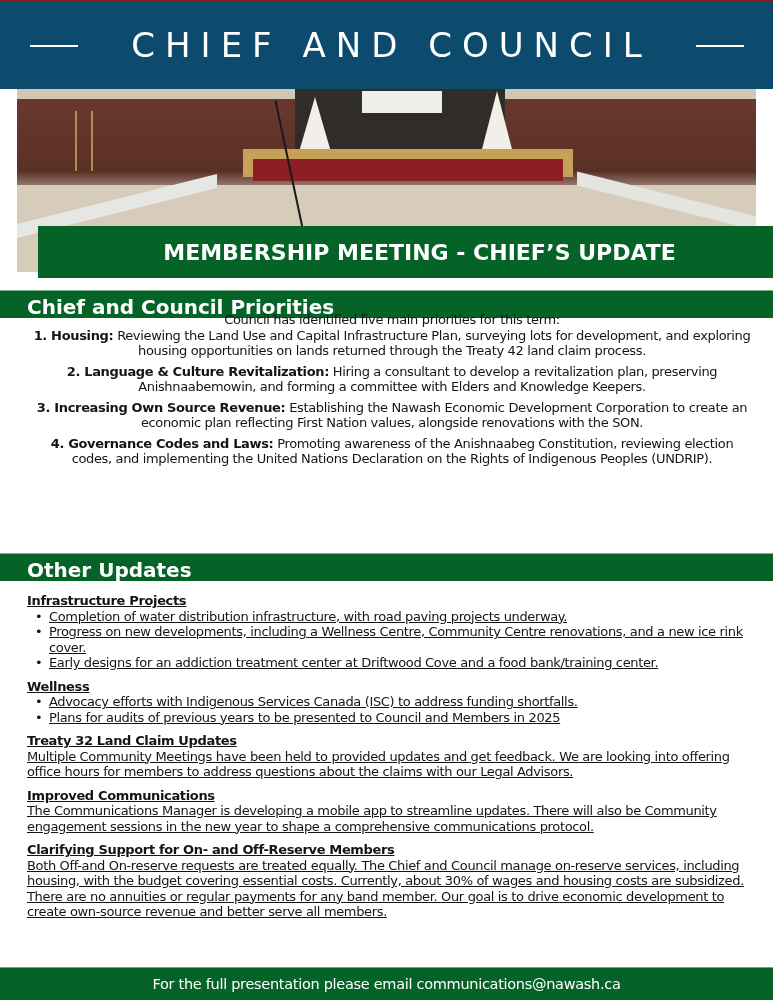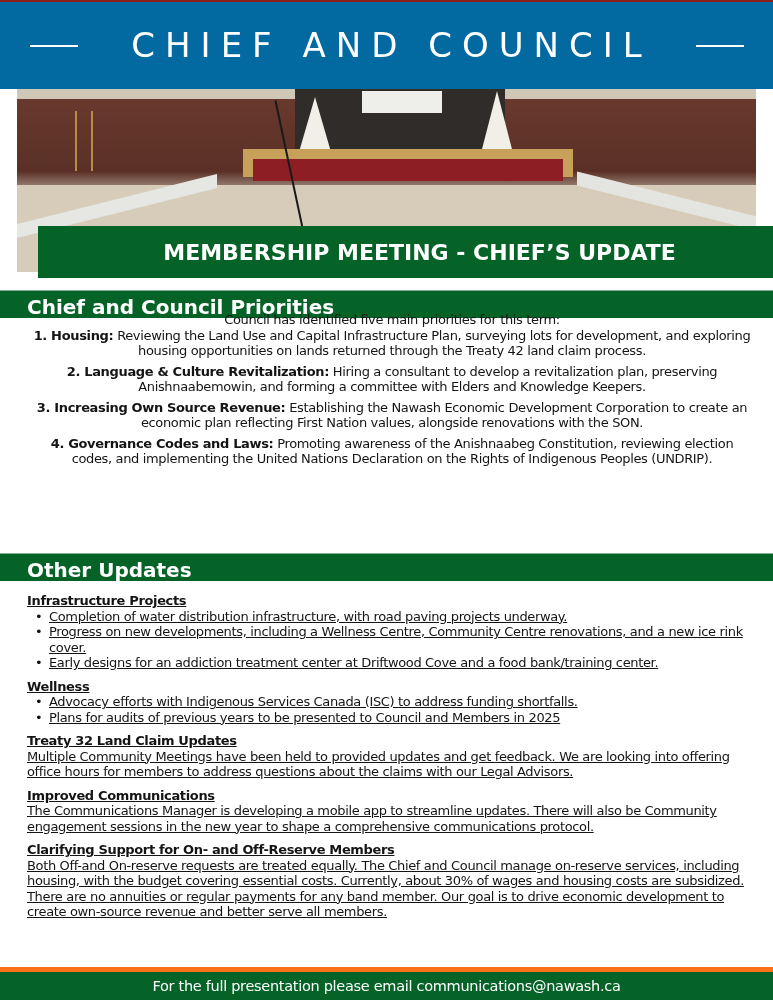--- a/index.html
+++ b/index.html
@@ -1,20 +1,20 @@
 <!DOCTYPE html>
 <html><head>
 <meta charset="utf-8">
 <style>
   * { box-sizing: border-box; margin: 0; padding: 0; }
   html, body { width: 773px; height: 1000px; background: #ffffff; overflow: hidden; }
   body { font-family: "Liberation Sans", "DejaVu Sans", sans-serif; color: #111; position: relative; }
 
   .topline { position: absolute; left: 0; top: 0; width: 773px; height: 2px; background: #8a1c1c; }
-  .header { position: absolute; left: 0; top: 2px; width: 773px; height: 87px; background: #0369a1;
+  .header { position: absolute; left: 0; top: 2px; width: 773px; height: 87px; background: #0c4a6e;
             display: flex; align-items: center; justify-content: center; }
   .header .dash { position: absolute; top: 43px; width: 48px; height: 2px; background: #ffffff; }
   .header .dash.left { left: 30px; }
   .header .dash.right { left: 696px; }
   .header h1 { font-family: "DejaVu Sans", sans-serif; font-weight: 300; color: #fff; font-size: 34px;
                letter-spacing: 10px; font-weight: normal; margin-top: -2px; padding-left: 10px; }
 
   .photo { position: absolute; left: 17px; top: 89px; width: 739px; height: 183px; overflow: hidden;
            background: linear-gradient(#6b3a2e 0%, #5a3026 45%, #c9bfae 60%, #d8d0c0 100%); }
   .photo .wall-top { position:absolute; left:0; top:0; width:100%; height:10px; background:#cfc8b6; }
@@ -45,21 +45,21 @@
   .prio p { margin-bottom: 5px; }
 
   .updates { position: absolute; left: 27px; top: 593px; width: 730px; font-family: "DejaVu Sans", sans-serif; font-size: 13px; line-height: 15.5px; color:#141414; letter-spacing: -0.35px; text-decoration: underline; }
   .updates h3 { font-size: 13px; font-weight: bold; line-height: 15.5px; }
   .updates .block { margin-bottom: 8px; }
   .updates ul { list-style: none; padding-left: 0; }
   .updates li { position: relative; padding-left: 22px; }
   .updates li::before { content: "\2022"; position: absolute; left: 8px; top: 0; }
 
   .footer { position: absolute; left: 0; top: 967px; width: 773px; height: 33px; background: #066327;
-            border-top: 5px solid #f97316; display:flex; align-items:center; justify-content:center; }
+            border-top: 1px solid #f97316; display:flex; align-items:center; justify-content:center; }
   .footer span { color:#fff; font-family:"DejaVu Sans", sans-serif; font-size: 14.5px; letter-spacing:-0.3px; }
 </style>
 </head>
 <body>
 
 <div class="topline"></div>
 
 <header class="header">
   <span class="dash left"></span>
   <h1>CHIEF AND COUNCIL</h1>

